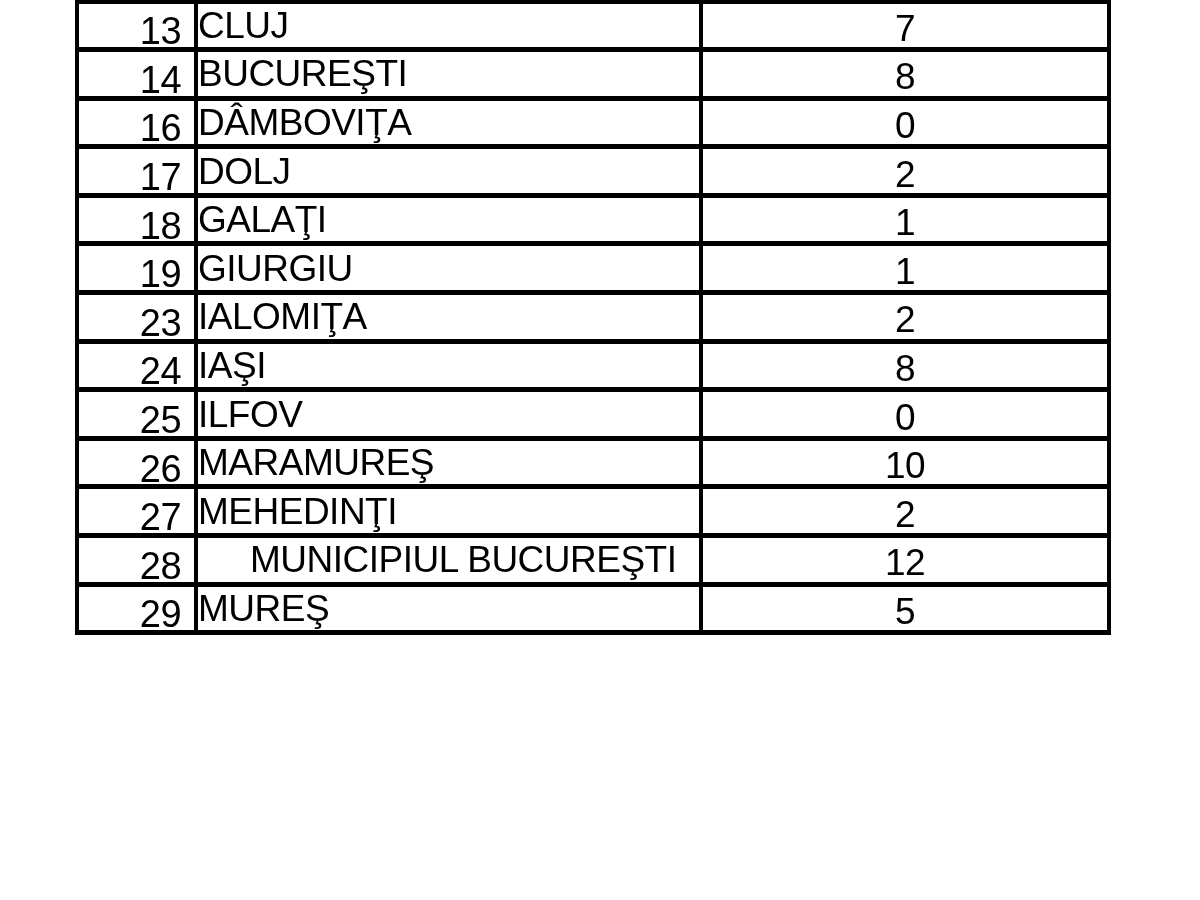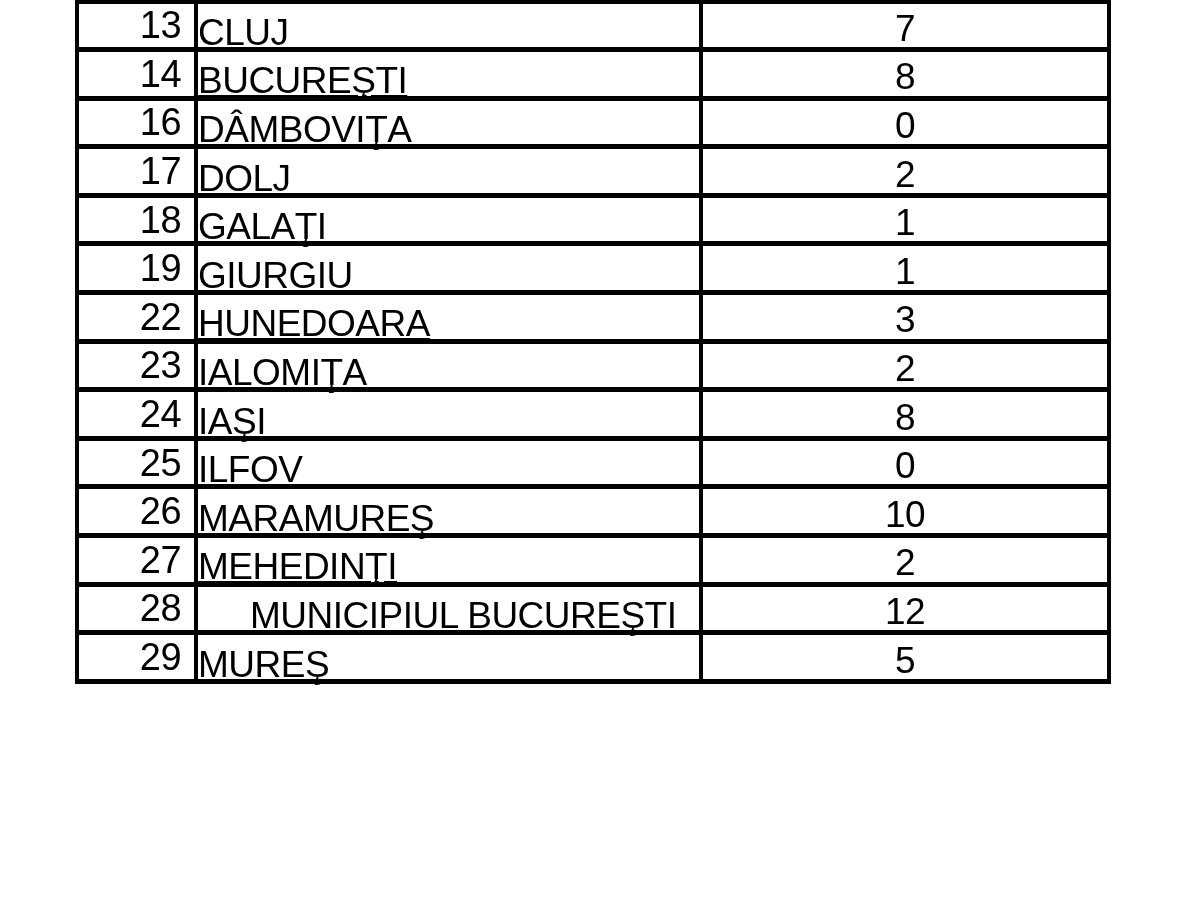--- a/index.html
+++ b/index.html
@@ -46,37 +46,36 @@
     overflow: visible;
   }
   td.cell-num {
     width: 119px;
     text-align: center;
     font-size: 38px;
   }
   td.cell-num .cell-text {
     display: inline-block;
     position: relative;
-    top: 0;
+    top: 6px;
     margin-left: 48px;
   }
   td.cell-name {
     width: 505px;
     text-align: left;
     padding-left: 113px;
     font-size: 37px;
   }
   td.cell-name.long {
     padding-left: 52px;
   }
   td.cell-name .cell-text {
     display: inline-block;
     position: relative;
-    top: 7px;
-    text-decoration: underline;
+    top: 0px;
   }
   td.cell-value {
     width: 408px;
     text-align: center;
     font-size: 37px;
   }
   td.cell-value .cell-text {
     display: inline-block;
     position: relative;
     top: 3px;
@@ -156,31 +155,20 @@
     <td class="cell-name">
       <span class="cell-text">GIURGIU</span>
     </td>
     <td class="cell-value">
       <span class="cell-text">1</span>
     </td>
   </tr>
 
 
 
-  <tr>
-    <td class="cell-num">
-      <span class="cell-text">22</span>
-    </td>
-    <td class="cell-name">
-      <span class="cell-text">HUNEDOARA</span>
-    </td>
-    <td class="cell-value">
-      <span class="cell-text">3</span>
-    </td>
-  </tr>
 
   <tr>
     <td class="cell-num">
       <span class="cell-text">23</span>
     </td>
     <td class="cell-name">
       <span class="cell-text">IALOMIŢA</span>
     </td>
     <td class="cell-value">
       <span class="cell-text">2</span>

